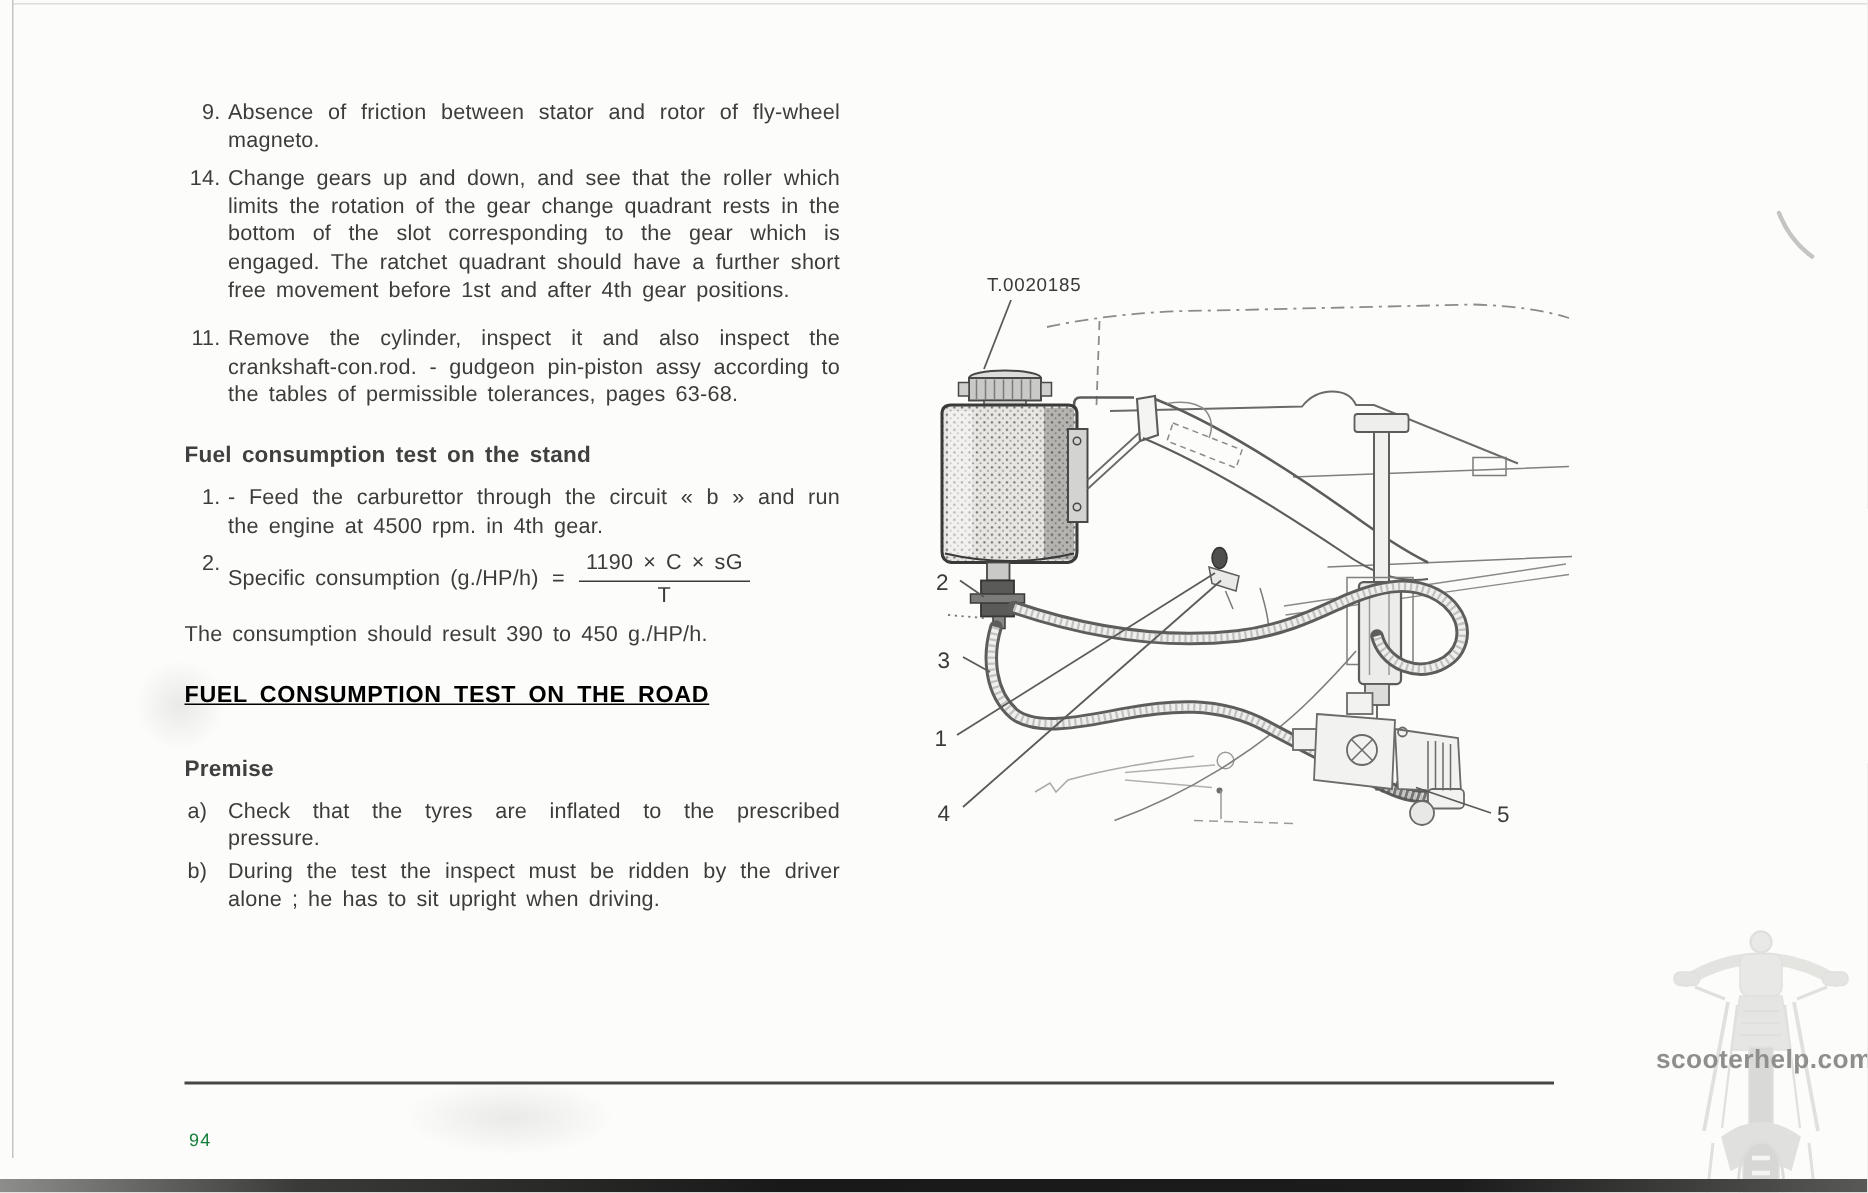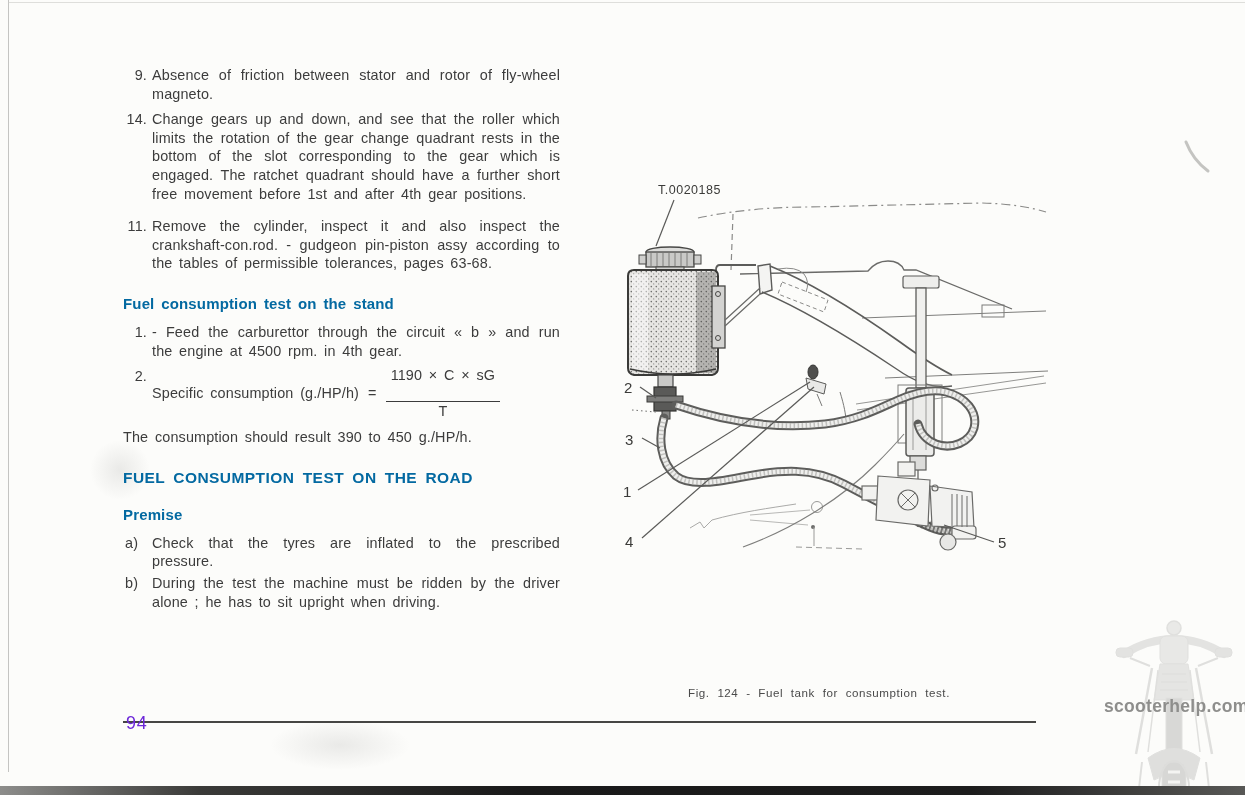--- a/index.html
+++ b/index.html
@@ -11,31 +11,31 @@
   .edge-bottom{position:absolute;left:0;bottom:0;width:1245px;height:9px;
         background:linear-gradient(90deg,#8d8d8b 0%,#3a3a38 16%,#191919 42%,#1c1c1c 78%,#585856 100%);z-index:6;}
   .smudge{position:absolute;border-radius:50%;background:radial-gradient(closest-side,rgba(120,120,118,.14),rgba(120,120,118,0));}
   
   .col{position:absolute;left:123px;top:66px;width:437px;font-size:14.4px;line-height:18.6px;
        letter-spacing:.15px;word-spacing:2.5px;}
   .li{position:relative;padding-left:29px;text-align:justify;}
   .num{position:absolute;left:0;top:0;width:24px;text-align:right;}
   .num.lft{text-align:left;left:2px;}
   .txt,.txt2{display:block;}
-  .hd{font-weight:700;color:#0369a1;font-size:15px;line-height:19px;}
-  .hd-road{font-weight:700;color:#0369a1;font-size:15.5px;line-height:19px;letter-spacing:.45px;word-spacing:3.5px;}
+  .hd{font-weight:700;color:#404040;font-size:15px;line-height:19px;}
+  .hd-road{font-weight:700;color:#000000;font-size:15.5px;line-height:19px;letter-spacing:.45px;word-spacing:3.5px;text-decoration:underline;}
   .formula{display:flex;align-items:center;gap:9px;padding-left:29px;}
   .frac{display:inline-flex;flex-direction:column;text-align:center;line-height:16px;}
-  .nume{border-bottom:1.6px solid #3c3c3c;padding:0 5px 18px;}
+  .nume{border-bottom:1.6px solid #3c3c3c;padding:0 5px 4px;}
   .deno{padding-top:1px;}
   
   .fig-caption{position:absolute;left:652px;top:686px;width:334px;text-align:center;
        font-size:11.6px;letter-spacing:.55px;word-spacing:4px;color:#4a4a4a;}
   .rule{position:absolute;left:123px;top:721px;width:913px;height:2px;background:#464644;}
-  .page-num{position:absolute;left:126px;top:713px;font-size:18px;letter-spacing:.8px;color:#6d28d9;}
+  .page-num{position:absolute;left:126px;top:753px;font-size:12px;letter-spacing:.8px;color:#15803d;}
   
   .wm-svg{position:absolute;left:1108px;top:612px;z-index:2;opacity:.55;}
   .wm-text{position:absolute;left:1104px;top:696px;z-index:3;font-size:17.5px;font-weight:700;
        color:#8e8e8c;letter-spacing:.3px;}
   .diagram{position:absolute;left:600px;top:170px;}
   .artifact{position:absolute;left:1183px;top:140px;}
 </style>
 </head>
 <body>
 
@@ -80,30 +80,30 @@
       <span class="frac">
         <span class="nume">1190 × C × sG</span>
         <span class="deno">T</span>
       </span>
     </div>
 
     <div style="margin-top:9px;">The consumption should result 390 to 450 g./HP/h.</div>
 
     <div class="hd-road" style="margin-top:21px;">FUEL CONSUMPTION TEST ON THE ROAD</div>
 
-    <div class="hd" style="margin-top:18px;">Premise</div>
+    <div class="hd" style="margin-top:30px;">Premise</div>
 
     <div class="li" style="margin-top:10px;">
       <span class="num lft">a)</span>
       <span class="txt">Check that the tyres are inflated to the prescribed pressure.</span>
     </div>
 
     <div class="li" style="margin-top:3px;">
       <span class="num lft">b)</span>
-      <span class="txt">During the test the machine must be ridden by the driver alone ; he has to sit upright when driving.</span>
+      <span class="txt">During the test the inspect must be ridden by the driver alone ; he has to sit upright when driving.</span>
     </div>
 
   </div>
 
   <svg class="diagram" width="450" height="420" viewBox="0 0 450 420">
     <defs>
       <pattern id="stip" width="5" height="5" patternUnits="userSpaceOnUse">
         <rect width="5" height="5" fill="#e7e6e3"></rect>
         <circle cx="1.3" cy="1.6" r="0.8" fill="#6e6e6c"></circle>
         <circle cx="3.7" cy="3.9" r="0.65" fill="#8d8d8b"></circle>
@@ -203,21 +203,20 @@
     </g>
 
     <text x="58" y="24" font-size="12.5" letter-spacing=".5" fill="#3b3b39">T.0020185</text>
     <text x="24" y="223" font-size="15" fill="#3b3b39">2</text>
     <text x="25" y="275" font-size="15" fill="#3b3b39">3</text>
     <text x="23" y="327" font-size="15" fill="#3b3b39">1</text>
     <text x="25" y="377" font-size="15" fill="#3b3b39">4</text>
     <text x="398" y="378" font-size="15" fill="#3b3b39">5</text>
   </svg>
 
-  <div class="fig-caption">Fig. 124 - Fuel tank for consumption test.</div>
 
   <div class="rule"></div>
   <div class="page-num">94</div>
 
   <svg class="artifact" width="28" height="34" viewBox="0 0 28 34">
     <path d="M3,2 Q10,20 25,31" fill="none" stroke="#b5b5b3" stroke-width="3" stroke-linecap="round" opacity=".8"></path>
   </svg>
 
   <svg class="wm-svg" width="132" height="186" viewBox="0 0 132 186">
     <g stroke="#c9c9c7" fill="none">

